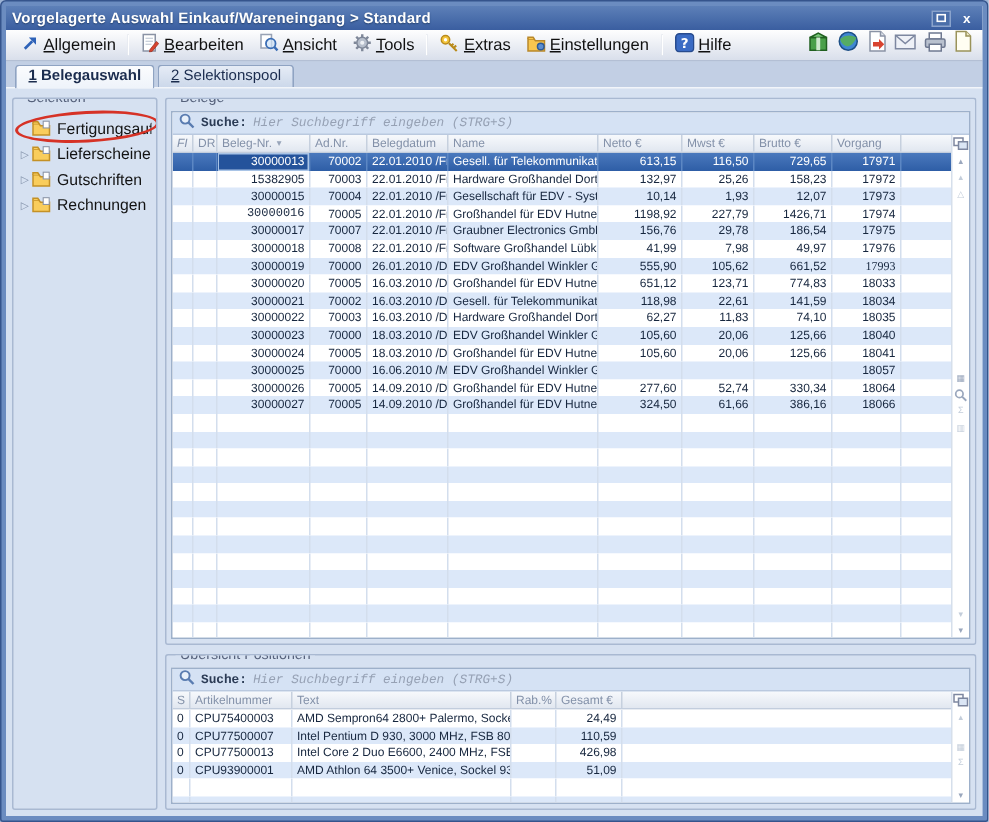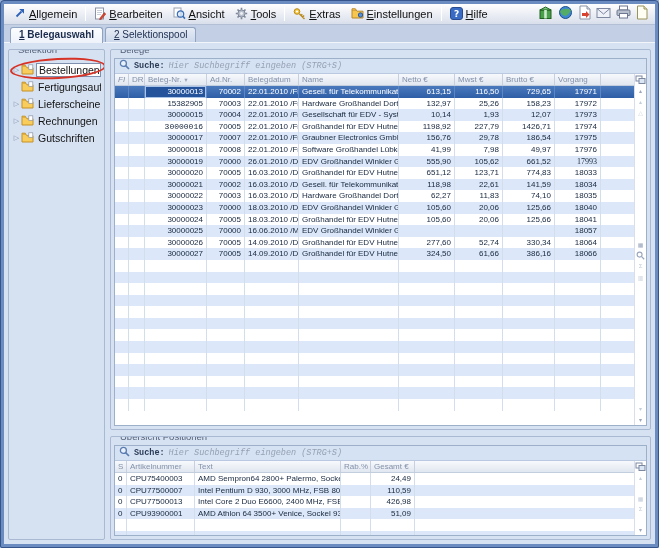--- a/index.html
+++ b/index.html
@@ -72,20 +72,31 @@
   .rail-btn{width:12px;height:11px;flex:none;display:flex;align-items:center;justify-content:center;font-size:6px;color:#9aa7bd;}
   .rail-btn.faded{color:#c3cdda;}
   .rail-sp{flex:1;}
 </style>
 </head>
 <body>
 
 <div class="frame">
   <div class="inner">
 
+    <div class="titlebar">
+      <span class="title">Vorgelagerte Auswahl Einkauf/Wareneingang &gt; Standard</span>
+      <span class="tb-btns">
+        <span class="tb-btn rest">
+            <svg width="7" height="6" viewBox="0 0 9 8">
+              <rect x="1" y="1" width="7" height="6" fill="none" stroke="#fff" stroke-width="1.5"></rect>
+            </svg>
+          </span>
+        <span class="tb-btn">x</span>
+      </span>
+    </div>
 
     <div class="menubar">
       <span id="menu-items" style="display:flex;align-items:center;">
           <span class="menu-item">
             <span class="micon"><svg width="12" height="12" viewBox="0 0 12 12">
                 <path d="M2.5 9.5 L7.5 4.5" stroke="#2e62b8" stroke-width="1.8"></path>
                 <path d="M10 2 L10 6.8 L5.2 2 Z" fill="#2e62b8"></path>
               </svg></span>
             <span class="mlabel"><u>A</u>llgemein</span>
           </span>
@@ -188,31 +199,20 @@
     <div class="tabbar" id="tabbar">
         <span class="tab active"><u>1</u> Belegauswahl</span>
         <span class="tab"><u>2</u> Selektionspool</span>
       </div>
 
     <div class="content">
 
       <div class="group sidebar">
         <span class="group-label">Selektion</span>
         <div class="tree" id="tree">
-            <div class="tree-item">
-              <span class="expander">▷</span>
-              <span class="titem-icon">
-                <svg width="13" height="11" viewBox="0 0 13 11">
-                  <path d="M1 2.5 h4 l1 1.3 h6 V10 H1 Z" fill="#f9cd5c" stroke="#c49126"></path>
-                  <path d="M1 2.5 V1.2 h3.2 l0.9 1.3" fill="#f9cd5c" stroke="#c49126"></path>
-                  <rect x="7.8" y="0.8" width="4" height="4.5" fill="#fff" stroke="#8a93a5" stroke-width="0.7"></rect>
-                </svg>
-              </span>
-              <span class="titem-label focused">Bestellungen</span>
-            </div>
             <div class="tree-item">
               <span class="expander"></span>
               <span class="titem-icon">
                 <svg width="13" height="11" viewBox="0 0 13 11">
                   <path d="M1 2.5 h4 l1 1.3 h6 V10 H1 Z" fill="#f9cd5c" stroke="#c49126"></path>
                   <path d="M1 2.5 V1.2 h3.2 l0.9 1.3" fill="#f9cd5c" stroke="#c49126"></path>
                   <rect x="7.8" y="0.8" width="4" height="4.5" fill="#fff" stroke="#8a93a5" stroke-width="0.7"></rect>
                 </svg>
               </span>
               <span class="titem-label">Fertigungsaufträge</span>
@@ -230,32 +230,32 @@
             </div>
             <div class="tree-item">
               <span class="expander">▷</span>
               <span class="titem-icon">
                 <svg width="13" height="11" viewBox="0 0 13 11">
                   <path d="M1 2.5 h4 l1 1.3 h6 V10 H1 Z" fill="#f9cd5c" stroke="#c49126"></path>
                   <path d="M1 2.5 V1.2 h3.2 l0.9 1.3" fill="#f9cd5c" stroke="#c49126"></path>
                   <rect x="7.8" y="0.8" width="4" height="4.5" fill="#fff" stroke="#8a93a5" stroke-width="0.7"></rect>
                 </svg>
               </span>
-              <span class="titem-label">Rechnungen</span>
+              <span class="titem-label">Gutschriften</span>
             </div>
             <div class="tree-item">
               <span class="expander">▷</span>
               <span class="titem-icon">
                 <svg width="13" height="11" viewBox="0 0 13 11">
                   <path d="M1 2.5 h4 l1 1.3 h6 V10 H1 Z" fill="#f9cd5c" stroke="#c49126"></path>
                   <path d="M1 2.5 V1.2 h3.2 l0.9 1.3" fill="#f9cd5c" stroke="#c49126"></path>
                   <rect x="7.8" y="0.8" width="4" height="4.5" fill="#fff" stroke="#8a93a5" stroke-width="0.7"></rect>
                 </svg>
               </span>
-              <span class="titem-label">Gutschriften</span>
+              <span class="titem-label">Rechnungen</span>
             </div>
           </div>
         <div class="annotation"></div>
       </div>
 
       <div class="main">
 
         <div class="group belege">
           <span class="group-label">Belege</span>
           <div class="grid">

